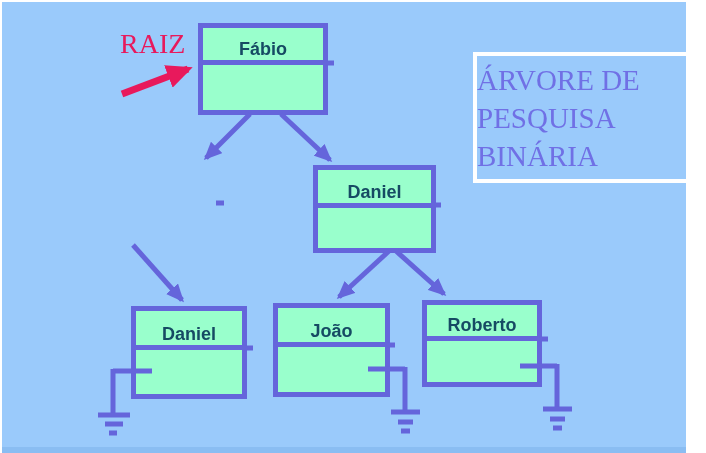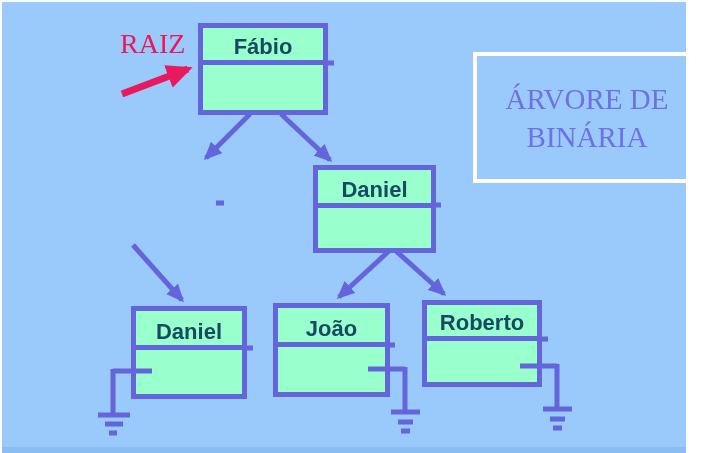--- a/index.html
+++ b/index.html
@@ -5,60 +5,61 @@
   html,body{margin:0;padding:0}
   .canvas{position:relative;width:686px;height:453px;background:#ffffff;overflow:hidden;
           font-family:"Liberation Sans",sans-serif}
   .slide{position:absolute;left:2px;top:2px;width:702px;height:445px;background:#9ACAFB}
   .bottom-strip{position:absolute;left:2px;top:447px;width:702px;height:6px;background:#8ABDF2}
 
   
   .node{position:absolute;background:#99FFCC;border:5px solid #6565DB;box-sizing:border-box;
         display:flex;flex-direction:column}
   .cell-name{box-sizing:border-box;border-bottom:5px solid #6565DB;display:flex;
-             align-items:flex-end;justify-content:center;font-weight:bold;font-size:22px;
+             align-items:flex-end;justify-content:center;font-weight:bold;font-size:18px;
              color:#164A63;line-height:1;padding-bottom:2px}
   .cell-ptr{flex:1}
 
   .node-fabio  {left:198px;top:23px; width:130px;height:92px}
   .node-fabio  .cell-name{height:37px}
   .node-alice  {left:89px; top:163px;width:130px;height:84px}
   .node-alice  .cell-name{height:37px}
   .node-maria  {left:313px;top:165px;width:123px;height:88px}
   .node-maria  .cell-name{height:38px}
   .node-daniel {left:131px;top:306px;width:116px;height:93px}
   .node-daniel .cell-name{height:39px}
   .node-joao   {left:273px;top:303px;width:117px;height:94px}
   .node-joao   .cell-name{height:39px}
   .node-roberto{left:422px;top:300px;width:120px;height:87px}
   .node-roberto.node .cell-name{height:36px}
 
   
   .title-box{position:absolute;left:473px;top:52px;width:228px;height:131px;
              border:4px solid #FFFFFF;box-sizing:border-box;display:flex;flex-direction:column;
-             justify-content:center;align-items:center;
+             justify-content:center;align-items:flex-start;
              font-family:"Liberation Serif",serif;color:#7070E5;font-size:29px;line-height:38px}
 
   
   .raiz-label{position:absolute;left:120px;top:30px;font-family:"Liberation Serif",serif;
               font-size:28px;line-height:1;color:#E8195C}
 
   .overlay{position:absolute;left:0;top:0;pointer-events:none}
 </style>
 </head>
 <body>
 
 <div class="canvas">
   <div class="slide"></div>
   <div class="bottom-strip"></div>
 
   <div class="raiz-label">RAIZ</div>
 
   <div class="title-box">
     <div>ÁRVORE DE</div>
+    <div>PESQUISA</div>
     <div>BINÁRIA</div>
   </div>
 
   <div class="node node-fabio">
     <div class="cell-name">Fábio</div>
     <div class="cell-ptr"></div>
   </div>
 
 
   <div class="node node-maria">

